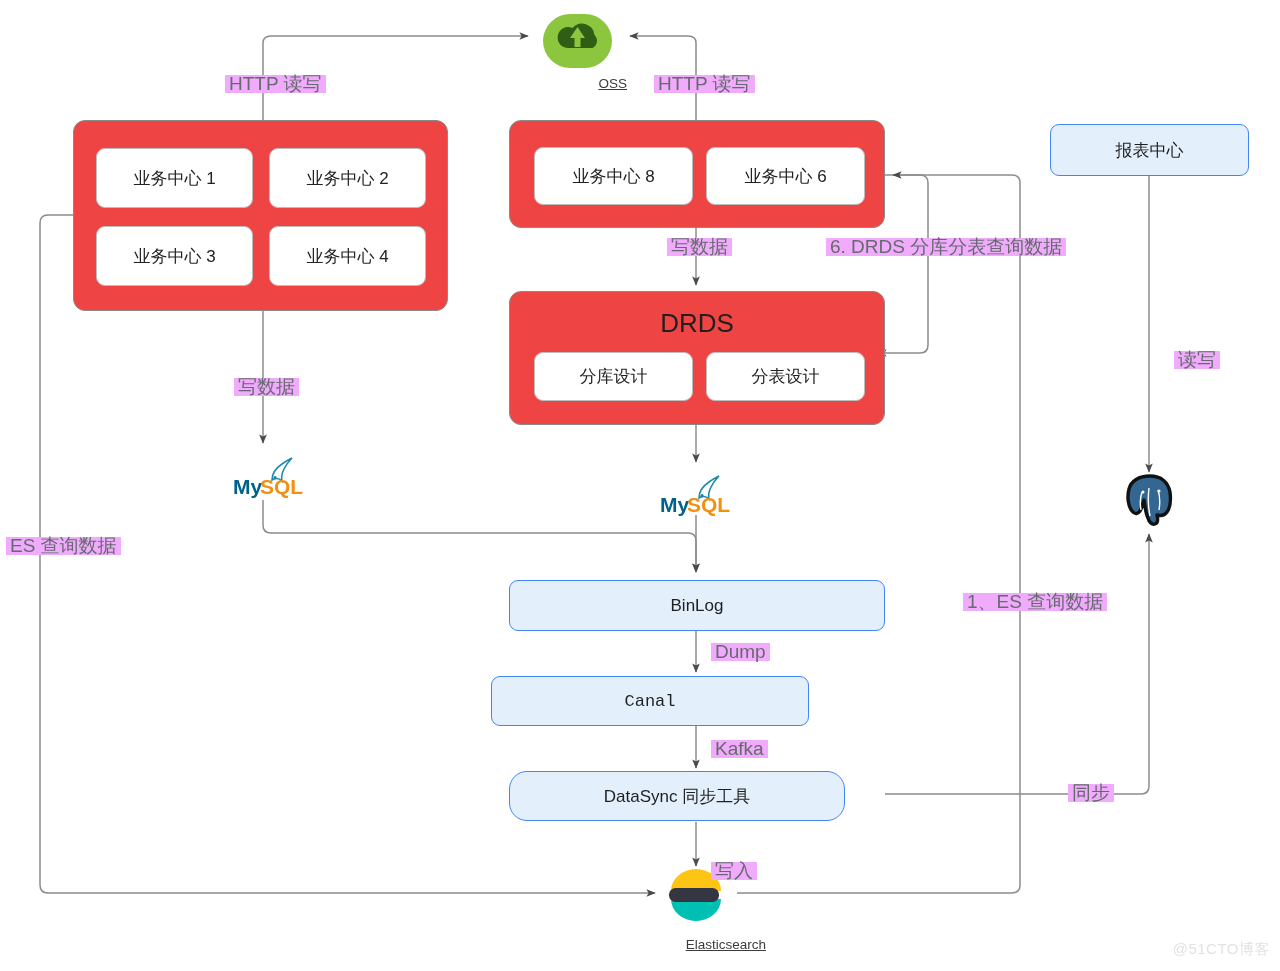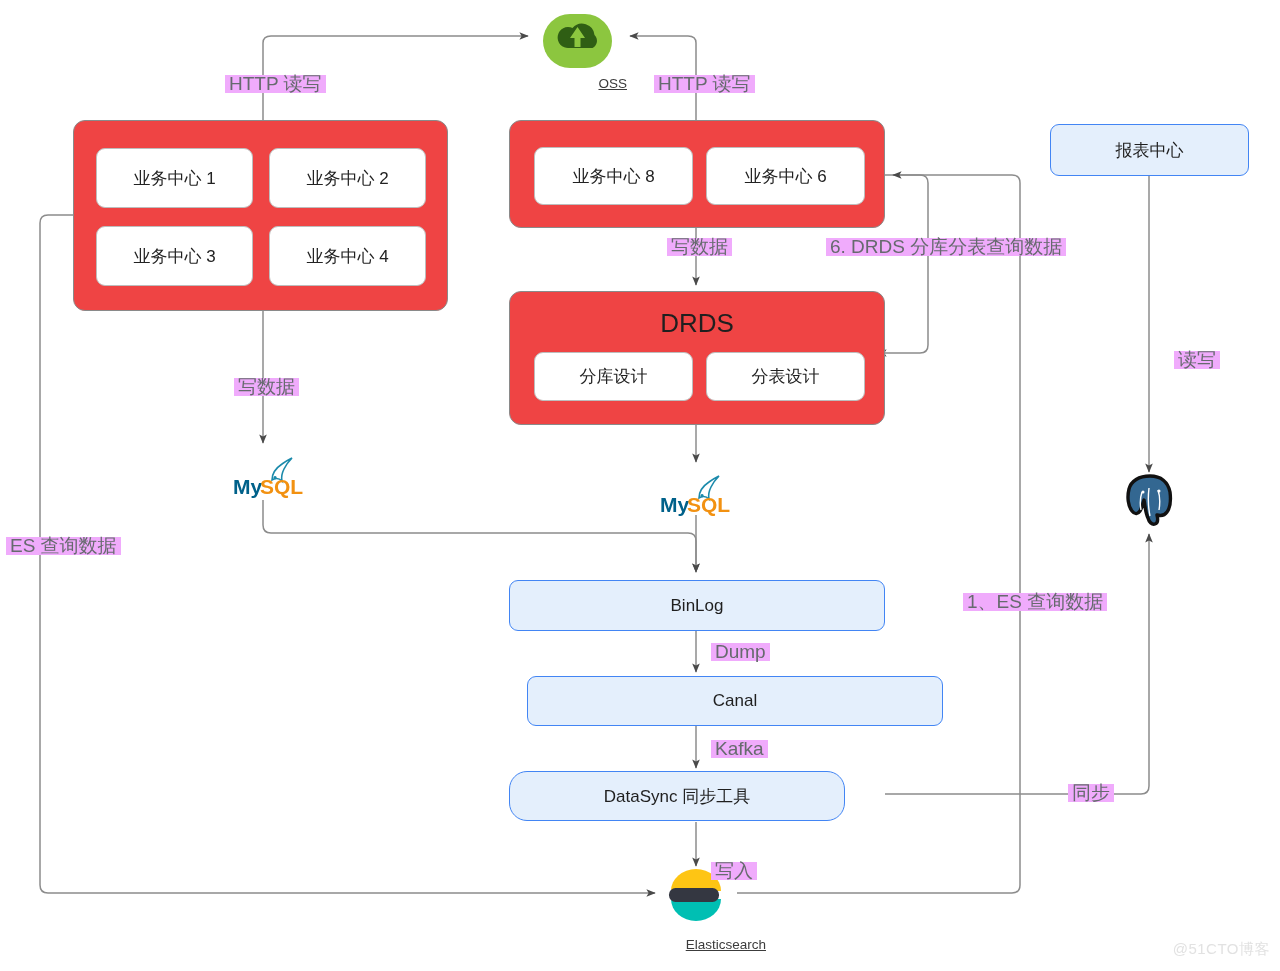--- a/index.html
+++ b/index.html
@@ -154,21 +154,21 @@
         <path d="M39 20 C41 26 41 34 40 40"></path>
         <path d="M30 18 C29 26 29 36 31 46"></path>
       </g>
       <circle cx="24" cy="22" r="1.5" fill="#fff"></circle>
       <circle cx="40" cy="21" r="1.5" fill="#fff"></circle>
     </svg>
   </div>
 
   <div class="node bluebox" style="left:509px;top:580px;width:376px;height:51px;">BinLog</div>
 
-  <div class="node bluebox" style="left:527px;top:676px;width:416px;height:50px;">Canal</div>
+  <div class="node bluebox" style="left:491px;top:676px;width:318px;height:50px;font-family:Liberation Mono, monospace;">Canal</div>
 
   <div class="node bluebox" style="left:509px;top:771px;width:336px;height:50px;border-radius:18px;">DataSync 同步工具</div>
 
   <div class="logo" style="left:666px;top:866px;width:60px;height:58px;">
     <svg width="60" height="58" viewBox="0 0 60 58">
       <path d="M5 25 A25 22 0 0 1 55 25 Z" fill="#fec514"></path>
       <path d="M5 33 A25 22 0 0 0 55 33 Z" fill="#00bfb3"></path>
       <rect x="3" y="22" width="50" height="14" rx="6.5" fill="#343741"></rect>
     </svg>
   </div>

